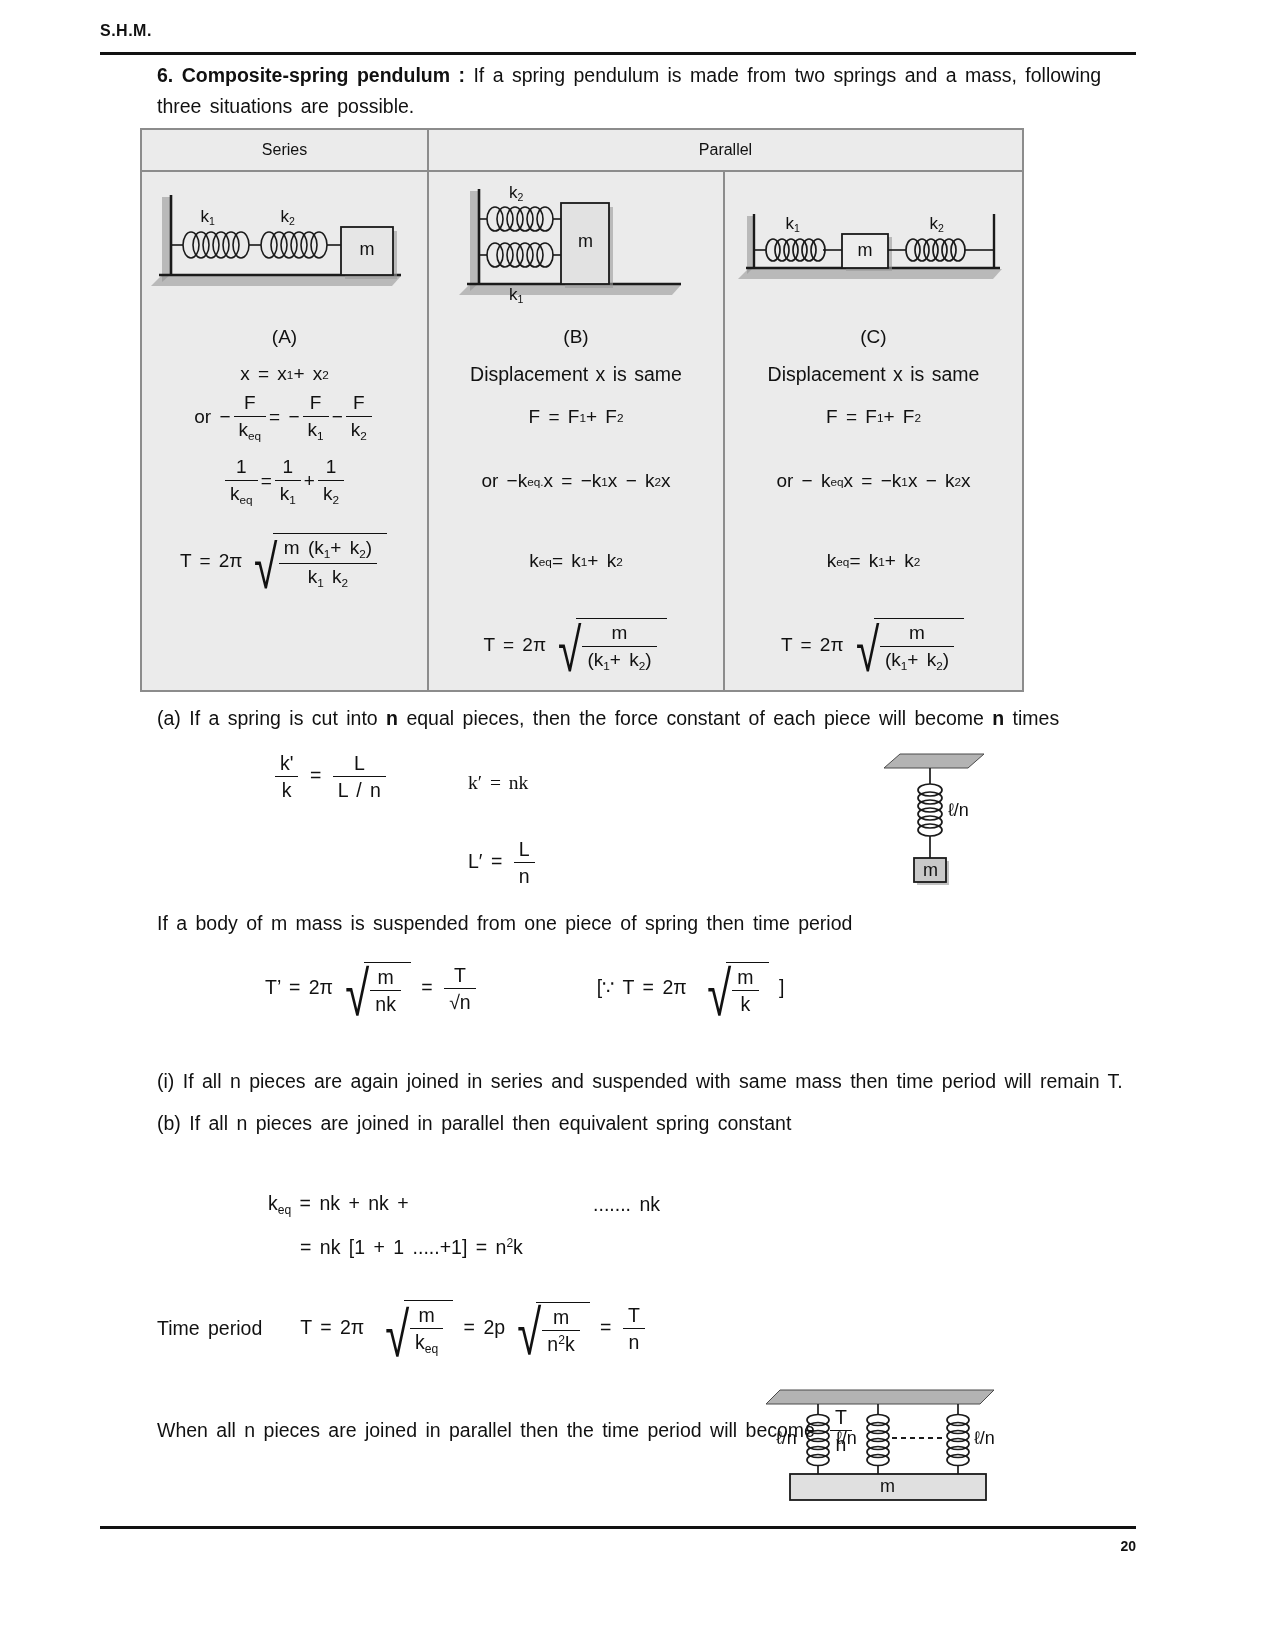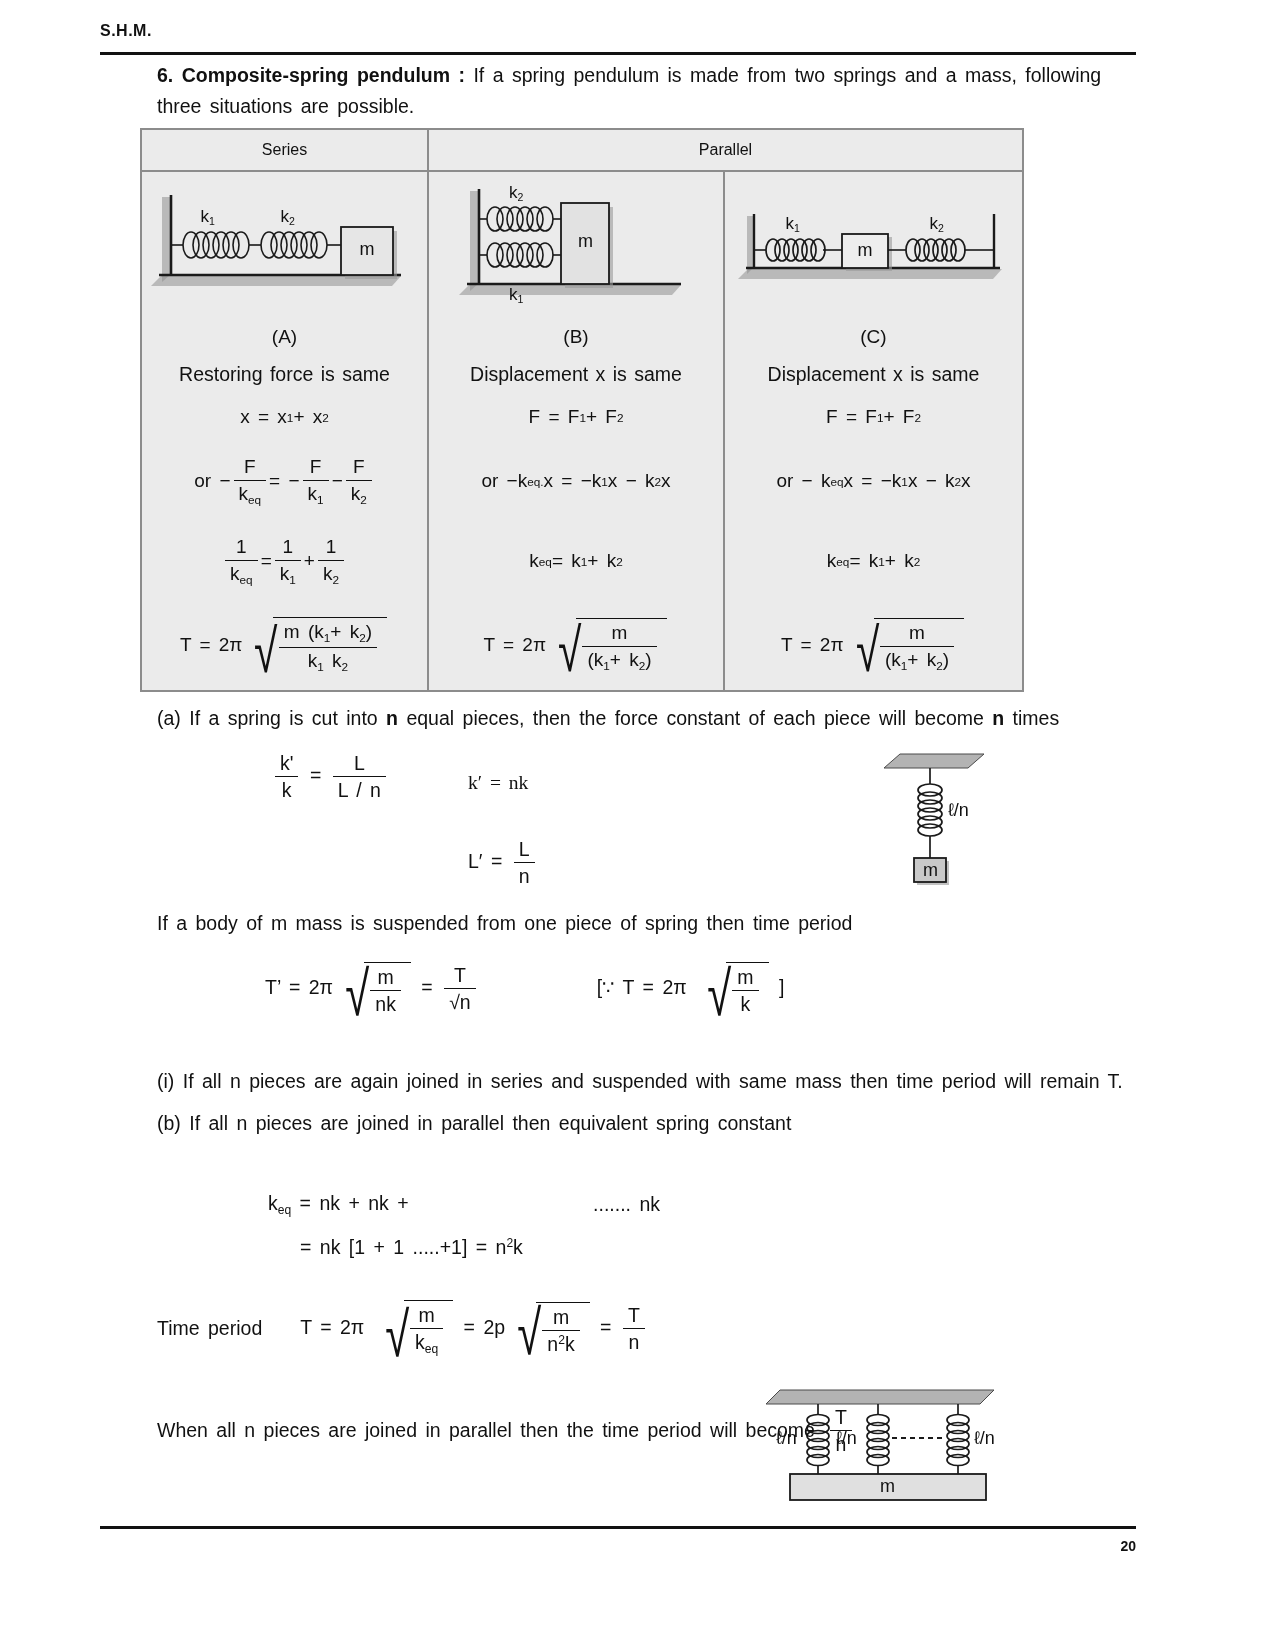--- a/index.html
+++ b/index.html
@@ -102,21 +102,20 @@
               <line x1="178" y1="60" x2="192" y2="60" stroke="#1a1a1a" stroke-width="1.6"></line>
               <rect x="196" y="46" width="52" height="48" fill="#9a9a9a" opacity="0.6"></rect>
               <rect x="192" y="42" width="52" height="48" fill="#e6e6e6" stroke="#1a1a1a" stroke-width="1.8"></rect>
             </svg>
             <span class="dlabel" style="left:52px; top:22px;">k<sub>1</sub></span>
             <span class="dlabel" style="left:132px; top:22px;">k<sub>2</sub></span>
             <span class="mlabel" style="left:211px; top:54px;">m</span>
           </div>
         </div>
         <div class="cell cap">(A)</div>
-        <div class="cell principle">Restoring force is same</div>
         <div class="cell formula">x = x<sub>1</sub> + x<sub>2</sub></div>
         <div class="cell formula">or  −<span class="frac">
               <span class="num">F</span>
               <span class="den">k<sub>eq</sub></span>
             </span> = −<span class="frac">
               <span class="num">F</span>
               <span class="den">k<sub>1</sub></span>
             </span> − <span class="frac">
               <span class="num">F</span>
               <span class="den">k<sub>2</sub></span>

